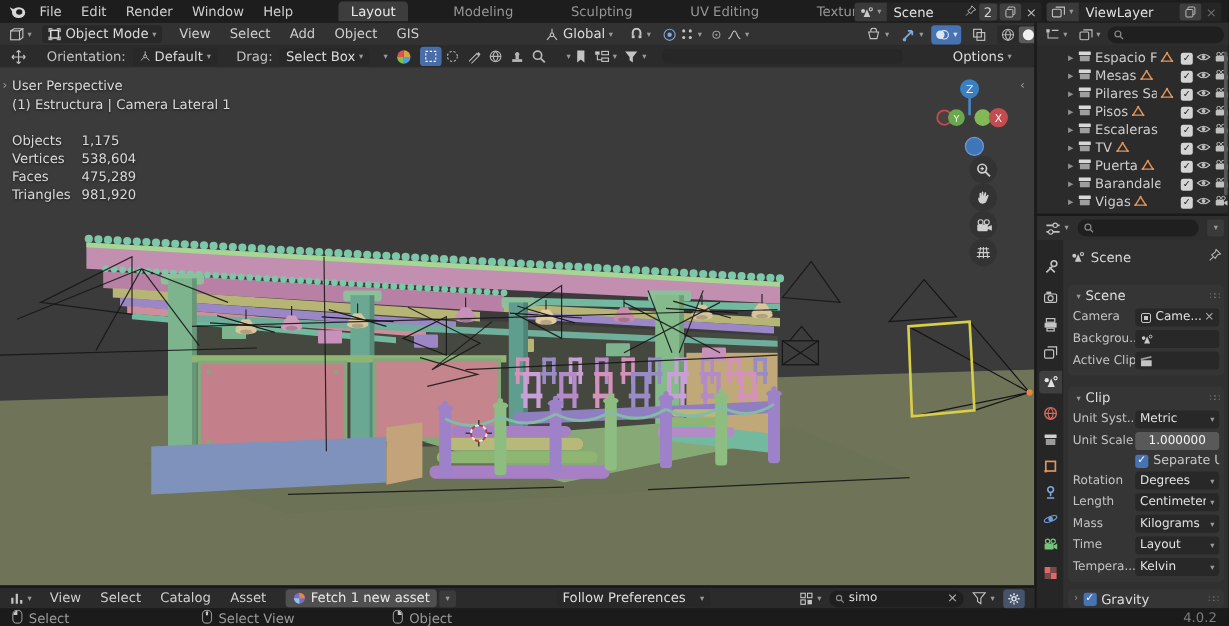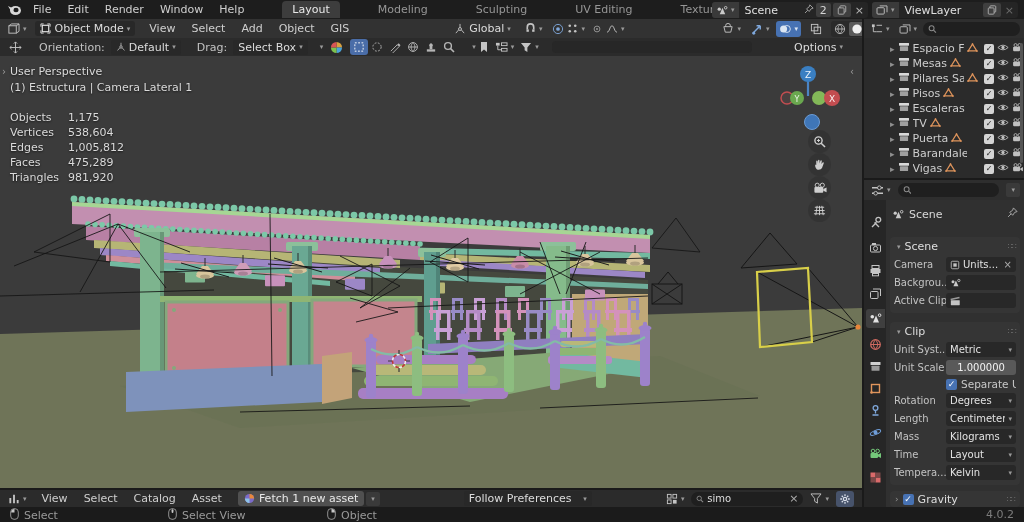--- a/index.html
+++ b/index.html
@@ -723,24 +723,20 @@
       <div id="overlay-stats">
           <div class="srow">
             <span class="sl">Objects</span>
             <span>1,175</span>
           </div>
           <div class="srow">
             <span class="sl">Vertices</span>
             <span>538,604</span>
           </div>
           <div class="srow">
-            <span class="sl">Edges</span>
-            <span>1,005,812</span>
-          </div>
-          <div class="srow">
             <span class="sl">Faces</span>
             <span>475,289</span>
           </div>
           <div class="srow">
             <span class="sl">Triangles</span>
             <span>981,920</span>
           </div>
         </div>
     </div>
     <span class="vp-toggle" style="left:2px;top:10px">›</span>
@@ -1156,21 +1152,21 @@
             <span>Scene</span>
             <span class="dragdots">∷∷</span>
           </div>
         <div class="prow">
           <span class="plabel">Camera</span>
           <span class="pctrl pdrop">
             <svg width="10" height="10" viewBox="0 0 12 12" style="margin-right:3px;flex:none">
                 <rect x="1.5" y="1.5" width="9" height="9" rx="1.5" fill="none" stroke="#c4c4c4"></rect>
                 <rect x="4" y="4" width="4" height="4" fill="#c4c4c4"></rect>
               </svg>
-            <span class="txt">Units...</span>
+            <span class="txt">Came...</span>
             <span style="color:#aaa">×</span>
           </span>
         </div>
         <div class="prow">
           <span class="plabel">Backgrou...</span>
           <span class="pctrl pdrop">
             <svg width="11" height="10" viewBox="0 0 13 12" style="flex:none">
                 <path d="M4,10 L7,3 L10,10Z" fill="#c9c9c9"></path>
                 <circle cx="3.5" cy="4.5" r="1.8" fill="#c9c9c9"></circle>
                 <circle cx="10.5" cy="3" r="1.4" fill="none" stroke="#c9c9c9"></circle>

